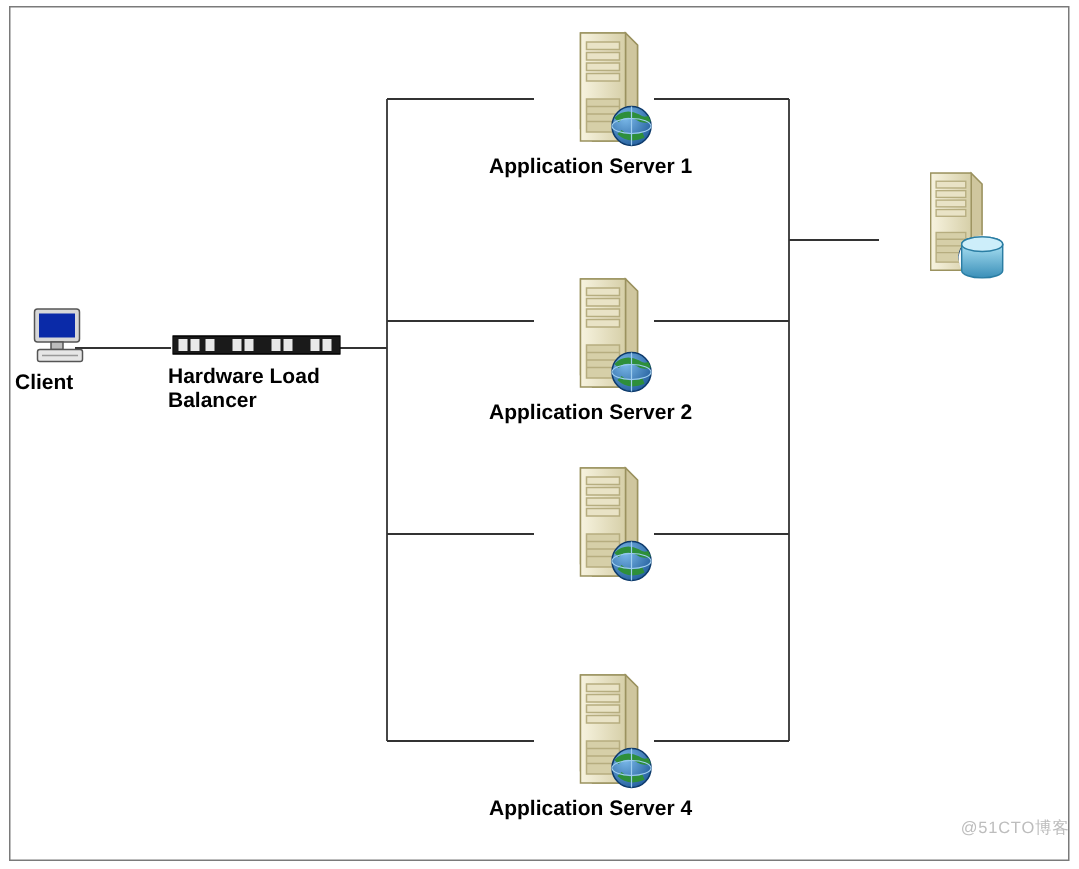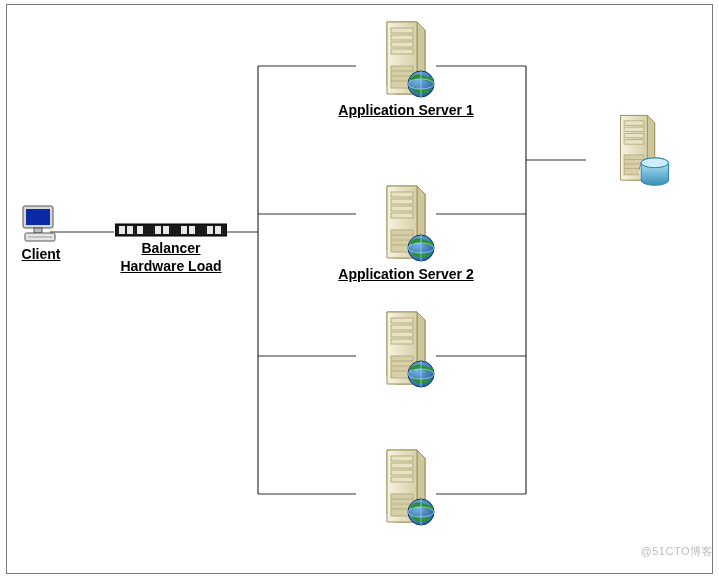--- a/index.html
+++ b/index.html
@@ -18,22 +18,21 @@
     position: absolute;
     left: 6px;
     top: 4px;
     width: 707px;
     height: 570px;
     border: 1px solid #7a7a7a;
     box-sizing: border-box;
   }
   .node {
     position: absolute;
-    text-align: center;
-    text-decoration: underline;
+    text-align: left;
   }
   .label {
     font-weight: bold;
     line-height: 1.15;
     white-space: nowrap;
   }
   .watermark {
     position: absolute;
     right: 6px;
     bottom: 20px;
@@ -101,22 +100,22 @@
     <rect x="4" y="4" width="6" height="8" fill="#e8e8e8"></rect>
     <rect x="12" y="4" width="6" height="8" fill="#e8e8e8"></rect>
     <rect x="22" y="4" width="6" height="8" fill="#e8e8e8"></rect>
     <rect x="40" y="4" width="6" height="8" fill="#e8e8e8"></rect>
     <rect x="48" y="4" width="6" height="8" fill="#e8e8e8"></rect>
     <rect x="66" y="4" width="6" height="8" fill="#e8e8e8"></rect>
     <rect x="74" y="4" width="6" height="8" fill="#e8e8e8"></rect>
     <rect x="92" y="4" width="6" height="8" fill="#e8e8e8"></rect>
     <rect x="100" y="4" width="6" height="8" fill="#e8e8e8"></rect>
   </svg>
+  <div class="label" style="margin-top:2px;">Hardware Load</div>
   <div class="label">Balancer</div>
-  <div class="label" style="margin-top:2px;">Hardware Load</div>
 </div>
 
 <svg width="0" height="0" style="position:absolute">
   <defs>
     <linearGradient id="srvGrad" x1="0" y1="0" x2="1" y2="0">
       <stop offset="0" stop-color="#f7f3df"></stop>
       <stop offset="1" stop-color="#d6cfa8"></stop>
     </linearGradient>
     <radialGradient id="globeGrad" cx="0.35" cy="0.3" r="0.8">
       <stop offset="0" stop-color="#7ab8e8"></stop>
@@ -177,20 +176,21 @@
 <div class="node" style="left:326px; top:306px; width:160px;">
   <svg class="icon" width="80" height="86" viewBox="0 0 66 86">
       <use href="#serverIcon"></use>
     </svg>
 </div>
 
 <div class="node" style="left:326px; top:444px; width:160px;">
   <svg class="icon" width="80" height="86" viewBox="0 0 66 86">
       <use href="#serverIcon"></use>
     </svg>
+  <div class="label">Application Server 4</div>
 </div>
 
 <div class="node" style="left:580px; top:112px; width:132px;">
   <svg class="icon" width="78" height="84" viewBox="0 0 66 86">
       <use href="#dbServerIcon"></use>
     </svg>
 </div>
 
 <div class="watermark">@51CTO博客</div>
 

